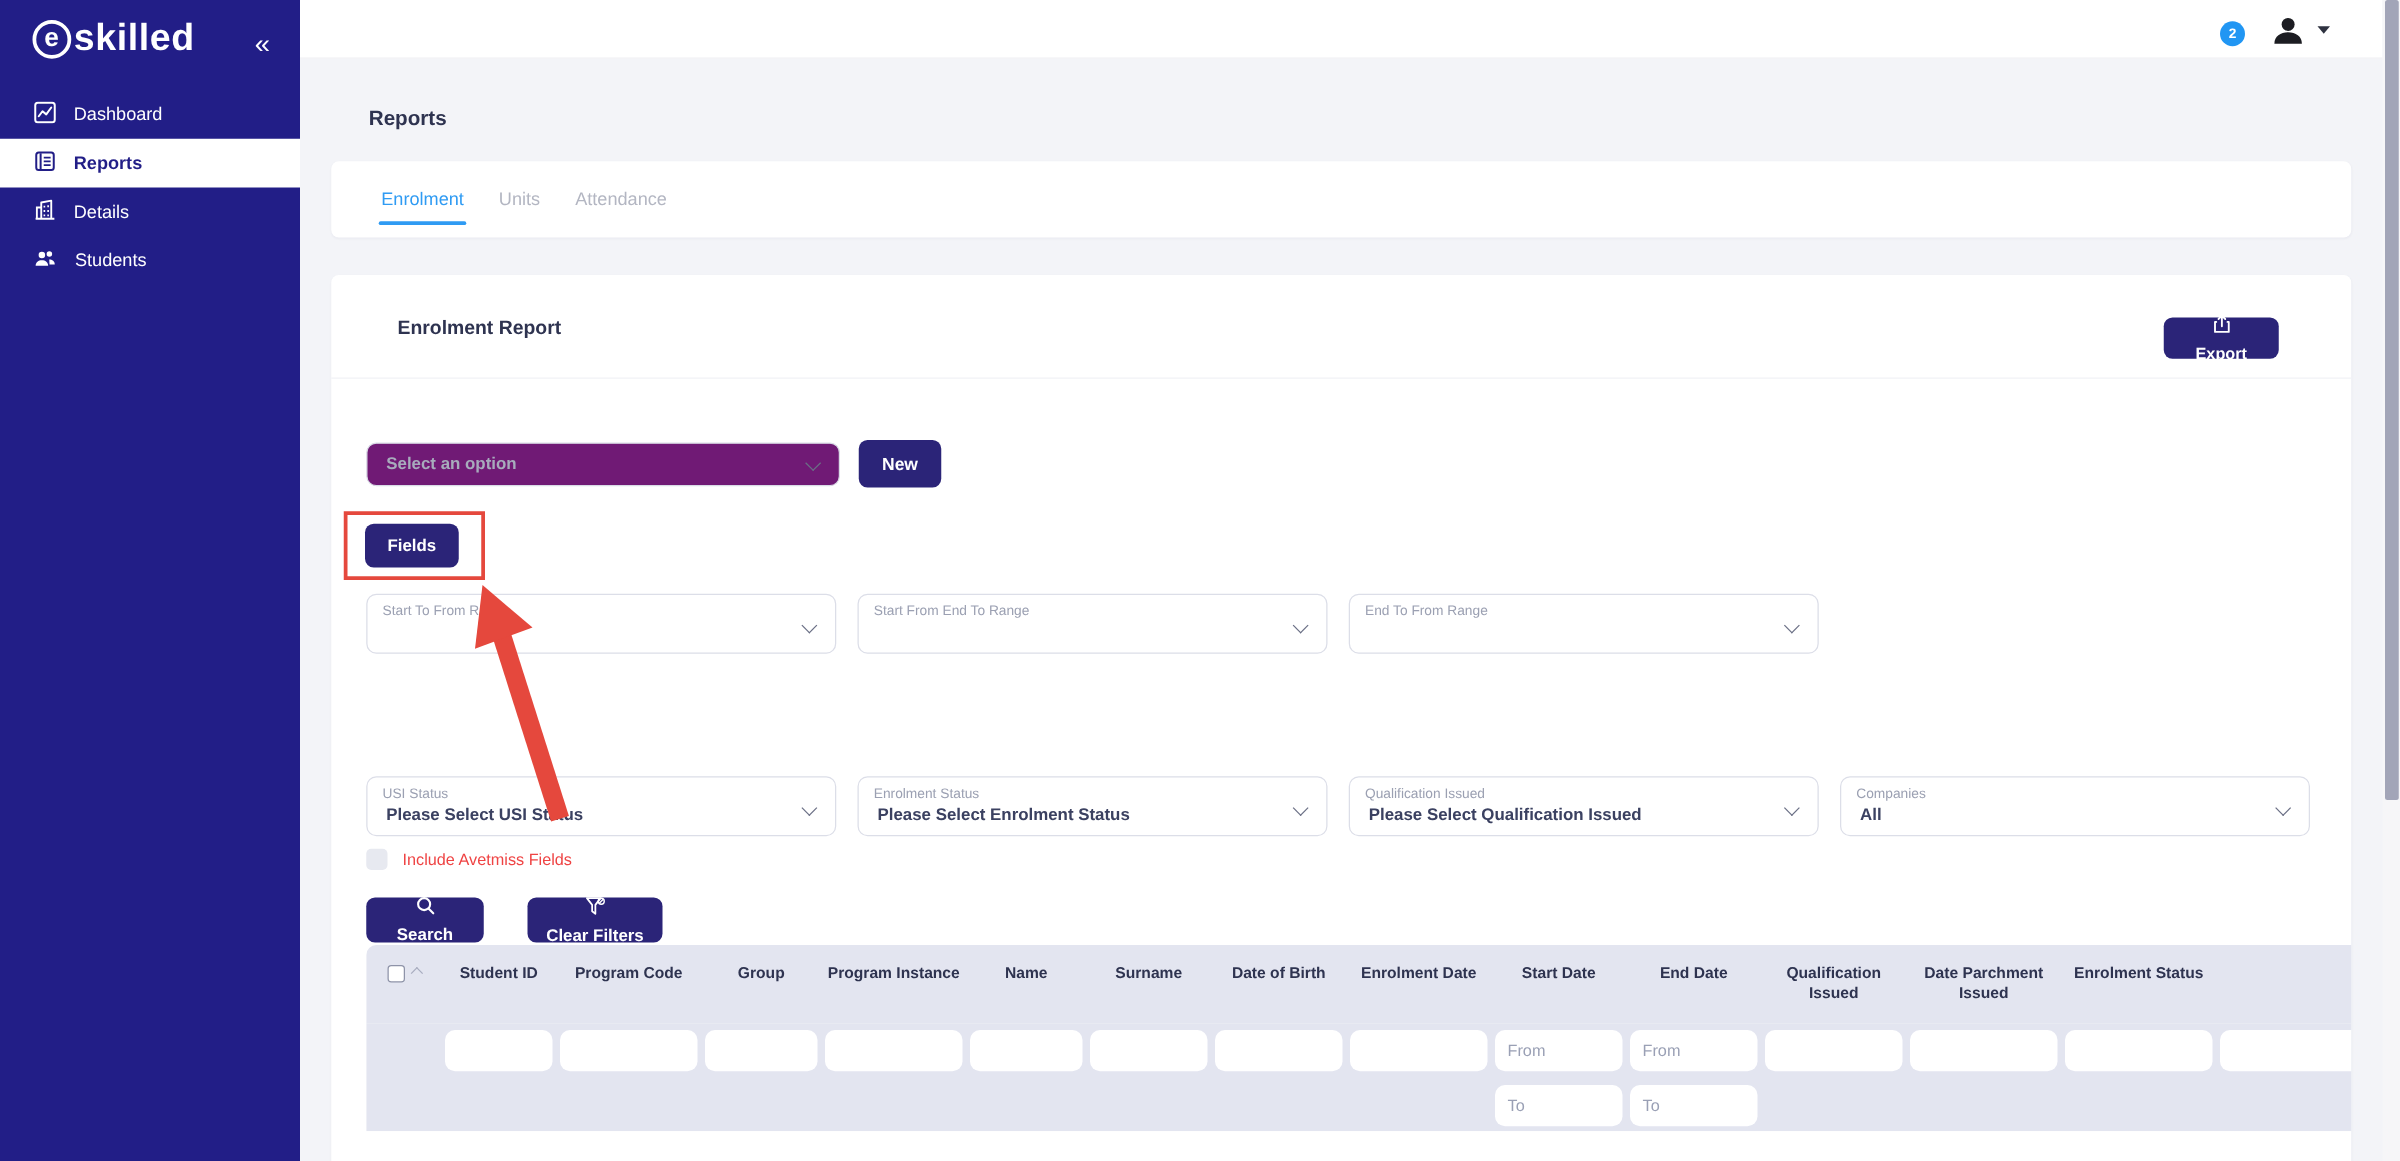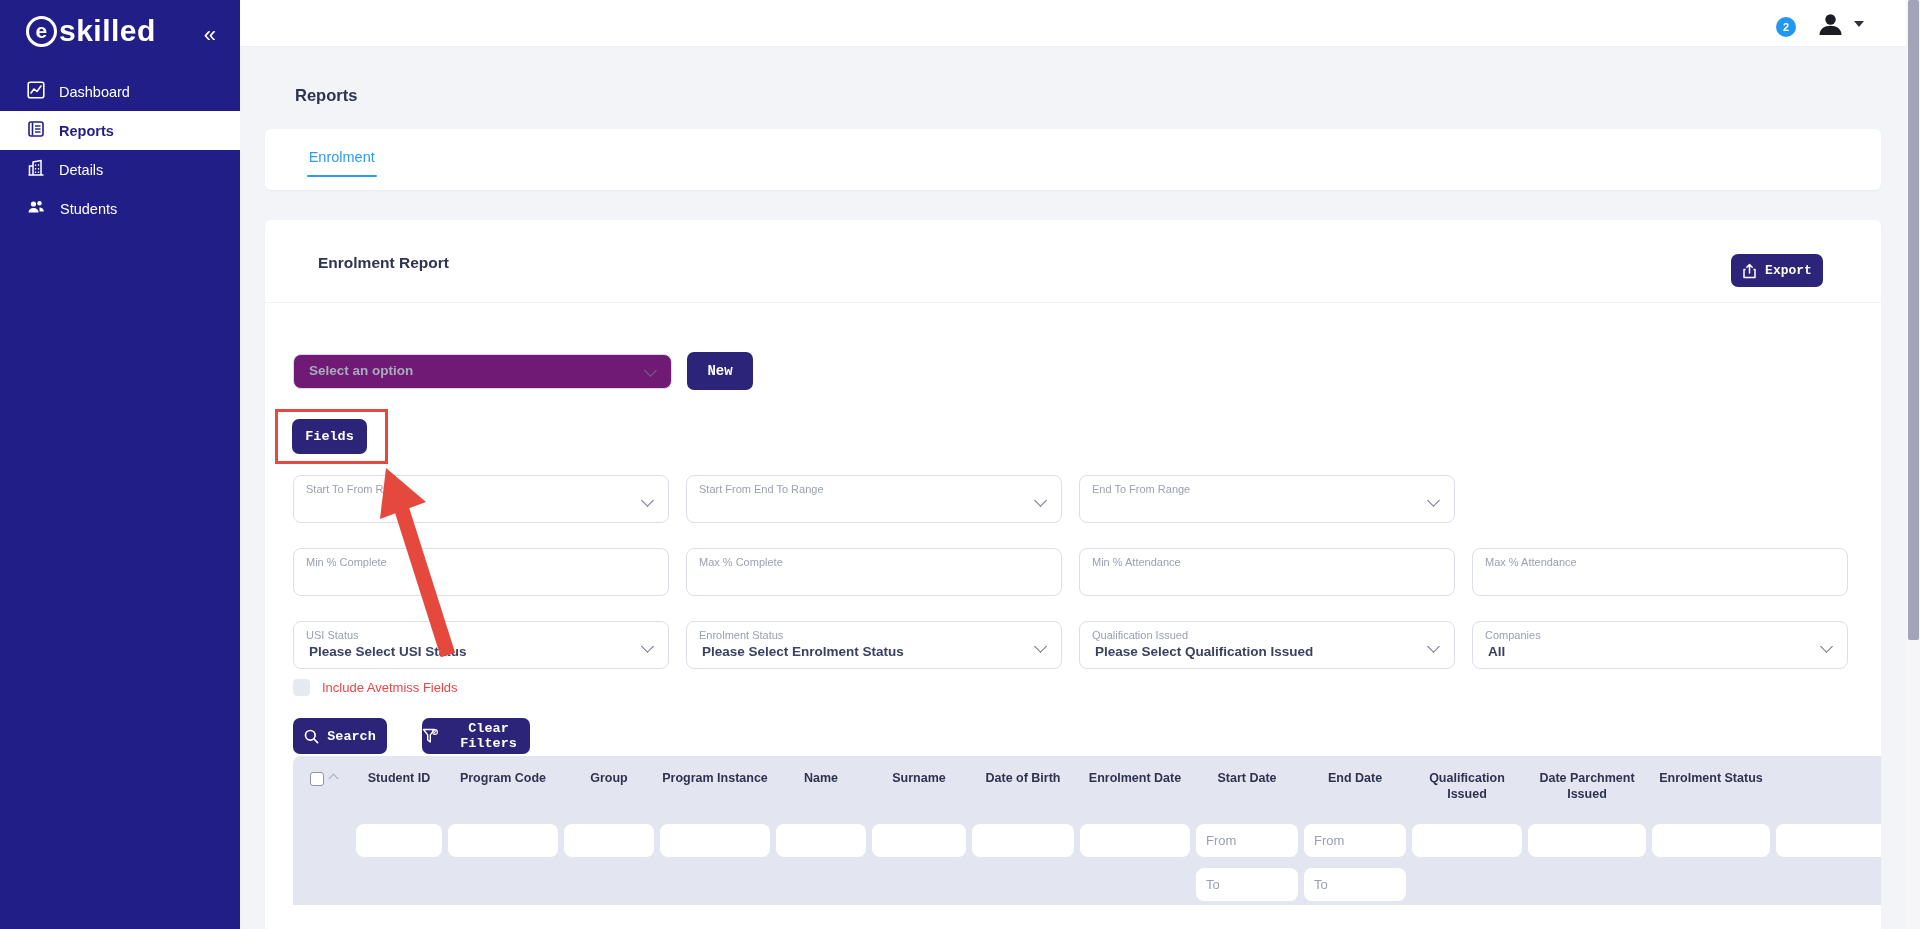--- a/index.html
+++ b/index.html
@@ -43,38 +43,38 @@
   .scroll-thumb { position:absolute; left:1.5px; top:0; width:11px; height:640px;
     background:#a2a5b8; border-radius:2px; cursor:grab; }
 
   
   .page-title { position:absolute; left:295px; top:86px; font-size:16.5px;
     font-weight:bold; color:#2e3350; }
 
   .tabs-card { position:absolute; left:265px; top:129px; width:1616px; height:61px;
     background:#fff; border-radius:6px; box-shadow:0 1px 2px rgba(30,30,80,0.04); }
   .tabs { position:absolute; left:40px; top:0; height:61px; display:flex;
-    align-items:center; gap:28px;flex-direction:column; }
+    align-items:center; gap:28px; }
   .tab { font-size:14.5px; color:#b3b6c2; cursor:pointer; position:relative;
     padding:20px 0; }
   .tab.active { color:#2f9bf3; }
   .tab.active:after { content:""; position:absolute; left:-2px; right:-2px;
     bottom:8px; height:2.5px; background:#2f9bf3; border-radius:2px; }
 
   .main-card { position:absolute; left:265px; top:220px; width:1616px; height:709px;
     background:#fff; border-radius:6px 6px 0 0;
     box-shadow:0 1px 2px rgba(30,30,80,0.04); }
   .report-title { position:absolute; left:53px; top:34px; font-size:15.5px;
     font-weight:bold; color:#2e3350; }
   .card-divider { position:absolute; left:0; right:0; top:82px; height:1px;
     background:#f1f2f6; }
 
   .btn { display:inline-flex; align-items:center; justify-content:center;
     background:#2b2478; color:#fff; border:none; border-radius:7px;
-    font-family:Liberation Mono, monospace; font-weight:bold; cursor:pointer; }
+    font-family:Liberation Sans, sans-serif; font-weight:bold; cursor:pointer;flex-direction:column; }
   .export-btn { position:absolute; left:1466px; top:34px; width:92px; height:33px;
     font-size:13px; gap:8px; }
   .new-btn { position:absolute; left:422px; top:132px; width:66px; height:38px;
     font-size:14px; }
   .fields-btn { position:absolute; left:27px; top:199px; width:75px; height:35px;
     font-size:13.5px; }
   .search-btn { position:absolute; left:28px; top:498px; width:94px; height:36px;
     font-size:13.5px; gap:8px; }
   .clear-btn { position:absolute; left:157px; top:498px; width:108px; height:36px;
     font-size:13.5px; gap:8px; }
@@ -263,34 +263,20 @@
     <div class="fcell">
       <span class="flabel">Start From End To Range</span>
       <span class="chev"></span>
     </div>
     <div class="fcell">
       <span class="flabel">End To From Range</span>
       <span class="chev"></span>
     </div>
   </div>
 
-  <div class="frow" style="top:328px;">
-    <div class="fcell">
-      <span class="flabel">Min % Complete</span>
-    </div>
-    <div class="fcell">
-      <span class="flabel">Max % Complete</span>
-    </div>
-    <div class="fcell">
-      <span class="flabel">Min % Attendance</span>
-    </div>
-    <div class="fcell">
-      <span class="flabel">Max % Attendance</span>
-    </div>
-  </div>
 
   <div class="frow" style="top:401px;">
     <div class="fcell">
       <span class="flabel">USI Status</span>
       <span class="fvalue">Please Select USI Status</span>
       <span class="chev"></span>
     </div>
     <div class="fcell">
       <span class="flabel">Enrolment Status</span>
       <span class="fvalue">Please Select Enrolment Status</span>

